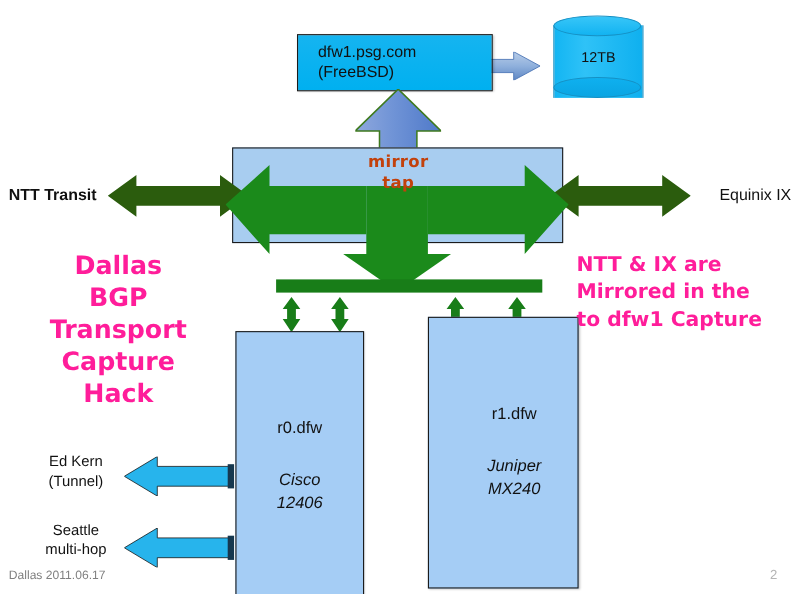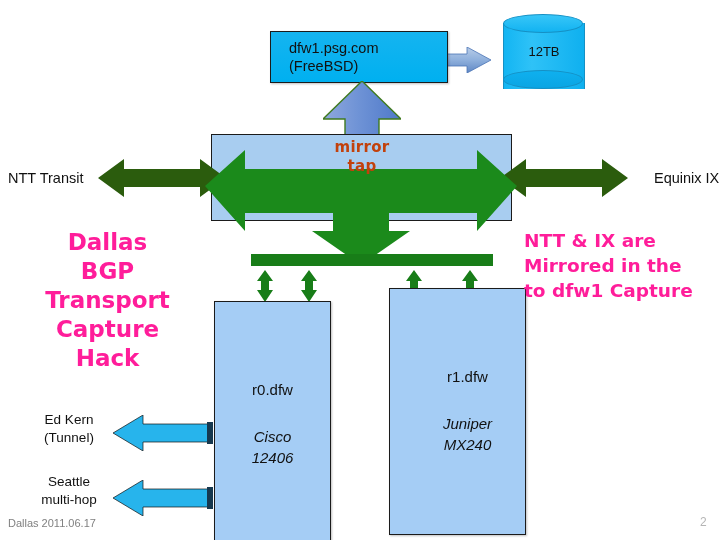--- a/index.html
+++ b/index.html
@@ -66,21 +66,21 @@
   }
 
   
   .t-arrow{left:205px;top:145px;width:312px;height:120px;}
 
   
   .dk-arrow-left{left:98px;top:157px;width:128px;height:42px;}
   .dk-arrow-right{left:500px;top:157px;width:128px;height:42px;}
 
   .side-label{font-size:14.5px;color:#111;}
-  .lbl-ntt{left:8px;top:170px;}
+  .lbl-ntt{left:8px;top:170px;font-weight:bold;}
   .lbl-eqx{left:626px;top:170px;margin-left:28px;}
 
   
   .bus{left:246px;top:250px;width:250px;height:52px;}
 
   
   .router{
     width:115px;height:245px;top:288px;
     background:#a5cdf5;border:1px solid #1b1b1b;
     box-shadow:1px 1px 2px rgba(0,0,0,.25);

